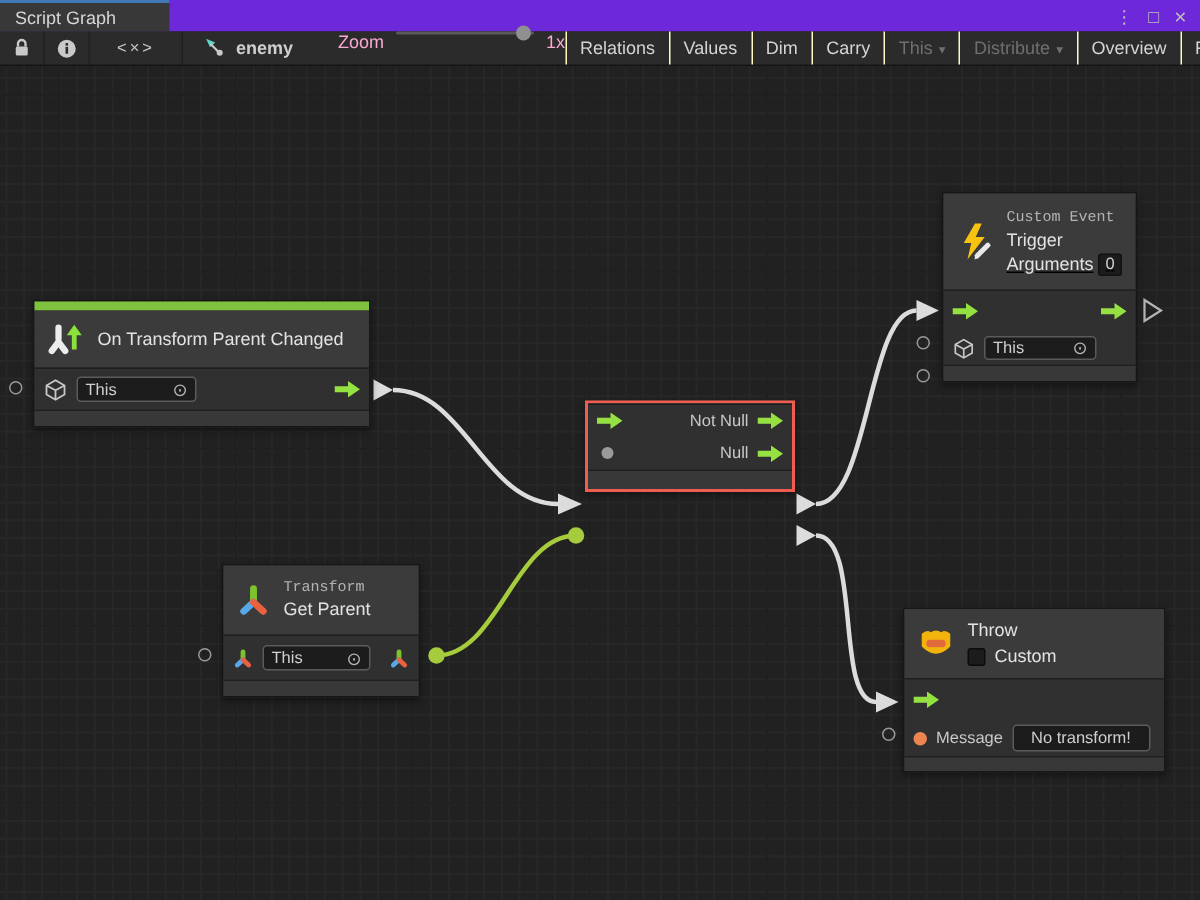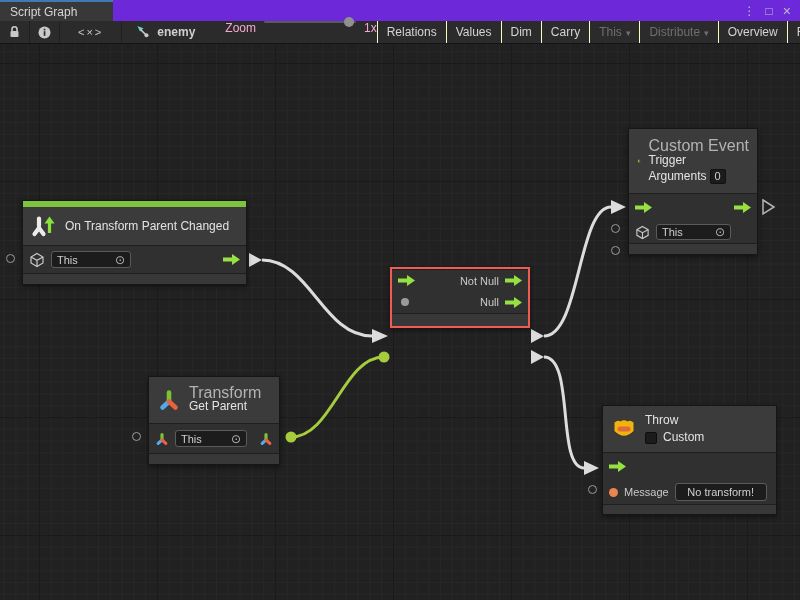--- a/index.html
+++ b/index.html
@@ -39,21 +39,21 @@
   .wires path, .wires polygon, .wires circle { pointer-events:auto; }
 
   
   .node { position:absolute; z-index:2; background:#303030; border:1px solid #161616; box-shadow:0 2px 5px rgba(0,0,0,.45); }
   .node.selected { border:2px solid #ee5d50; }
   .greenbar { height:6px; background:#7fc23e; }
   .nhead { background:#3b3b3b; display:flex; align-items:center; gap:8px; padding:0 8px; }
   .nhead .tcol { display:flex; flex-direction:column; justify-content:center; }
   .ntitle { color:#e3e3e3; font-size:12px; line-height:15px; white-space:nowrap; }
   .nsub { color:#9f9f9f; font-size:10px; line-height:12px; white-space:nowrap; }
-  .ncat { color:#b3b3b3; font-size:16px; line-height:13px; white-space:nowrap; }
+  .ncat { color:#b3b3b3; font-size:10px; line-height:13px; white-space:nowrap;font-family:Liberation Mono, monospace; }
   .nrow { display:flex; align-items:center; gap:6px; padding:0 6px; background:#303030; border-top:1px solid #1f1f1f; }
   .nfoot { background:#383838; border-top:1px solid #1f1f1f; }
   .plabel { color:#c9c9c9; font-size:11px; white-space:nowrap; }
   .field { background:#1c1c1c; border:1px solid #5b5b5b; border-radius:3px; color:#cfcfcf; font-size:11px; height:17px; display:flex; align-items:center; justify-content:space-between; padding:0 5px; gap:4px; }
   .field .tgt { color:#b5b5b5; font-size:12px; line-height:1; }
   .argbox { background:#1c1c1c; border:1px solid #111; border-radius:2px; color:#cfcfcf; font-size:11px; width:16px; height:15px; display:flex; align-items:center; justify-content:center; }
   .checkbox { width:12px; height:12px; background:#1c1c1c; border:1px solid #0c0c0c; border-radius:2px; }
   .dot { width:9px; height:9px; border-radius:50%; flex:none; }
   .dot.orange { background:#ec8550; }
   .dot.gray { background:#9a9a9a; width:8px; height:8px; }
@@ -206,21 +206,21 @@
     <div class="node" style="left:628px; top:84px; width:130px;">
       <div class="nhead" style="height:64px; align-items:center;">
         <svg width="26" height="26" viewBox="0 0 26 26">
           <polygon points="13,1 5.5,14 10.5,14 8,25 19.5,10 13.5,10 17.5,1" fill="#f6c410"></polygon>
           <line x1="14.5" y1="22.5" x2="21.5" y2="15.5" stroke="#e9e9e9" stroke-width="3.4" stroke-linecap="round"></line>
           <polygon points="12.5,25 15.5,24 13.5,22" fill="#e9e9e9"></polygon>
         </svg>
         <div class="tcol" style="gap:1px;">
           <div class="ncat">Custom Event</div>
           <div class="ntitle">Trigger</div>
-          <div style="display:flex; align-items:center; gap:3px;">
+          <div style="display:flex; align-items:center; gap:3px;text-decoration:underline;">
             <span class="ntitle">Arguments</span>
             <span class="argbox">
                 <span>0</span>
               </span>
           </div>
         </div>
       </div>
       <div class="nrow" style="height:28px;">
         <svg class="flow-arrow" width="17" height="11" viewBox="0 0 17 11">
           <polygon points="0,3.5 9,3.5 9,0 17,5.5 9,11 9,7.5 0,7.5" fill="#96e142"></polygon>

